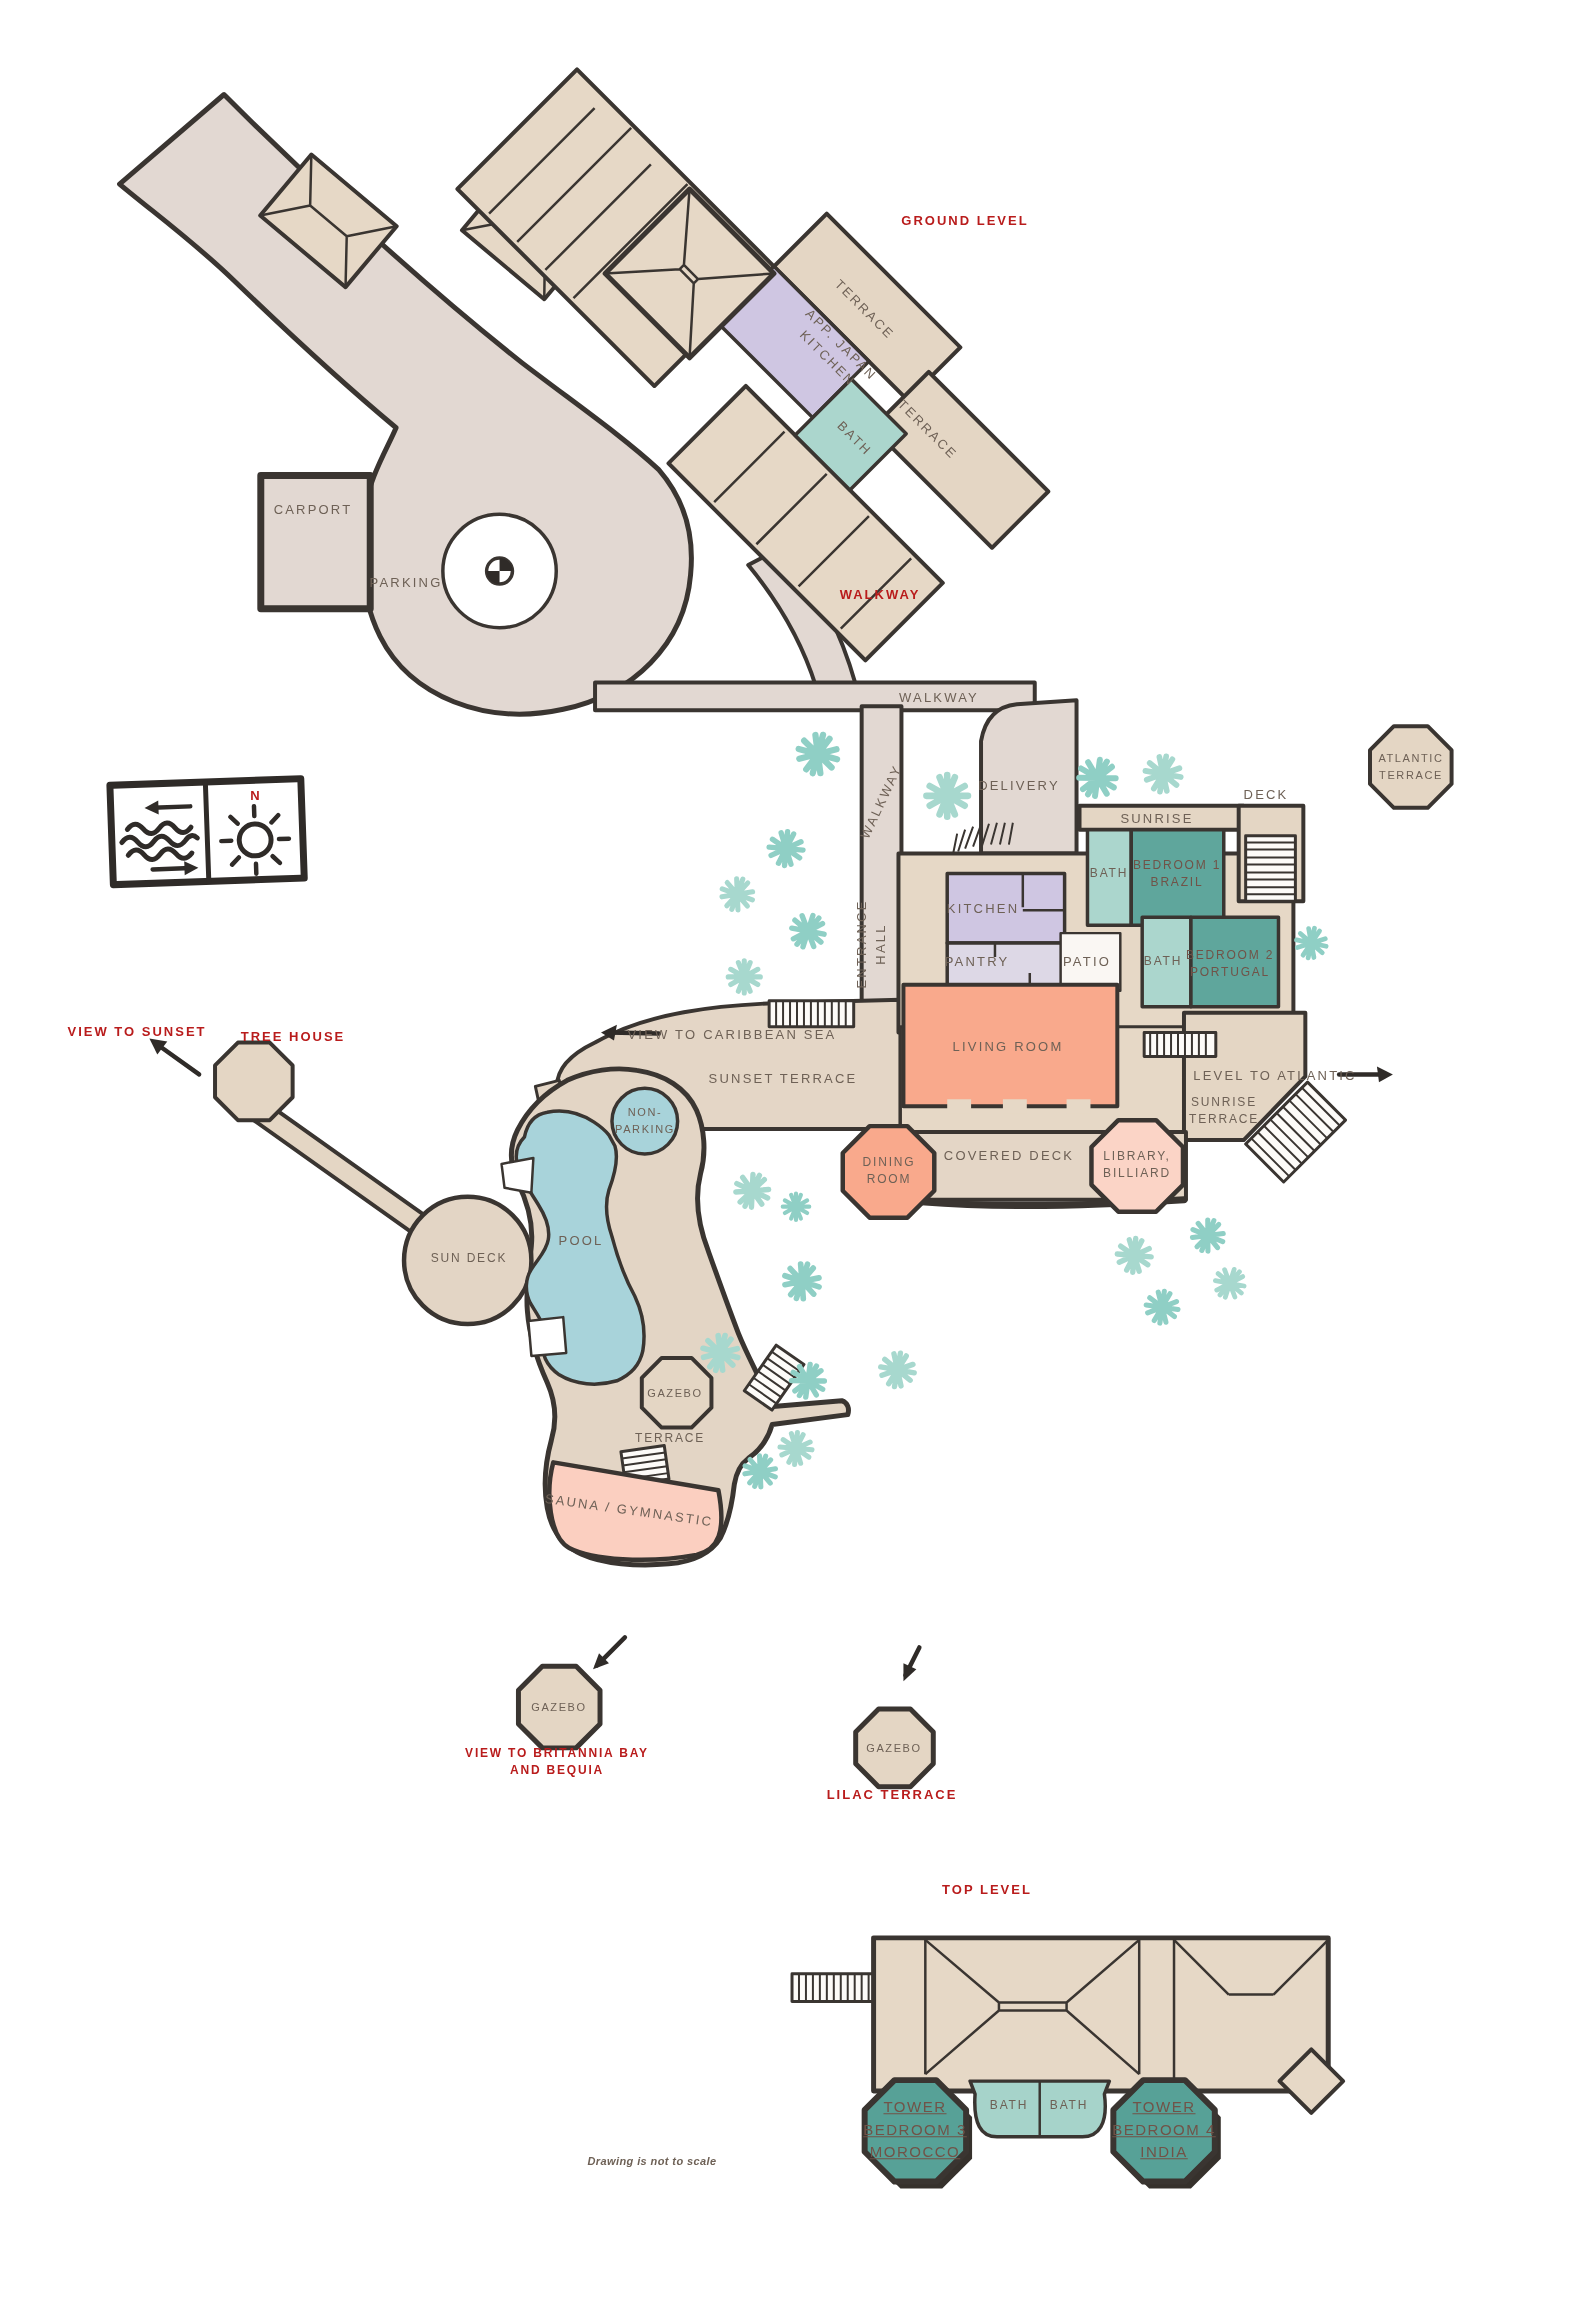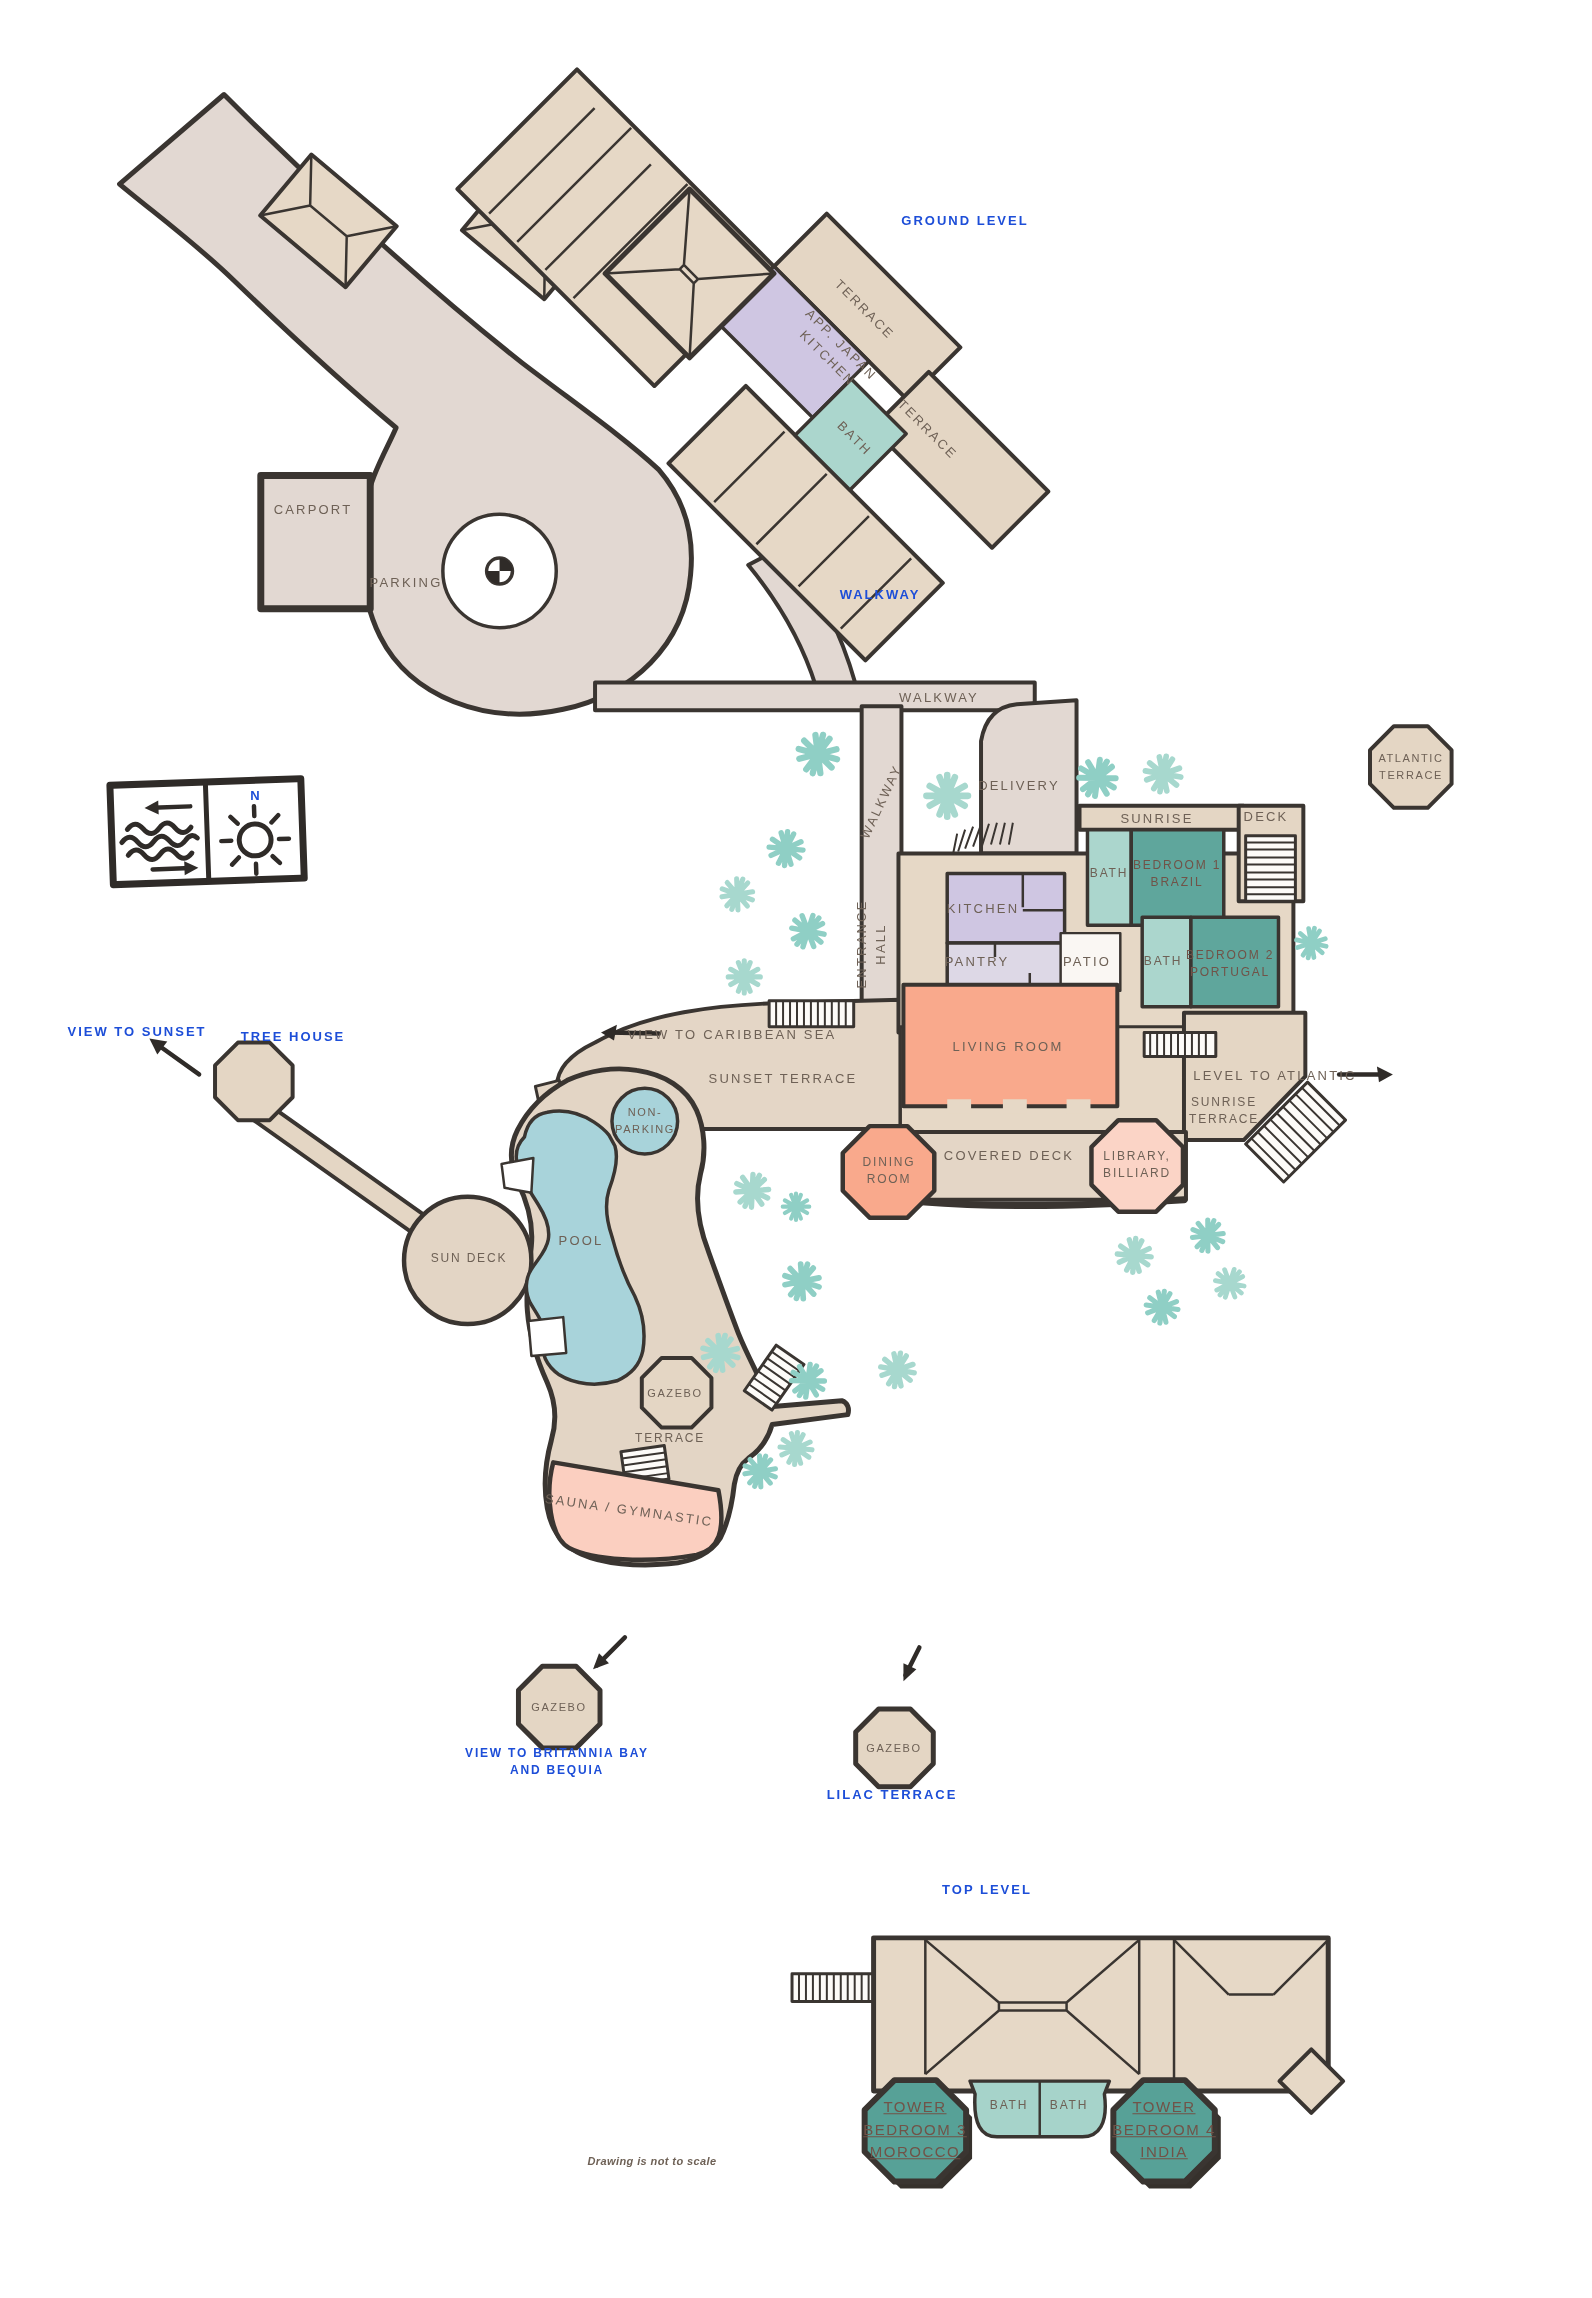--- a/index.html
+++ b/index.html
@@ -2,21 +2,21 @@
 <html><head>
 <meta charset="utf-8">
 <style>
   html,body{margin:0;padding:0;background:#fff;}
   .stage{position:relative;width:1592px;height:2298px;background:#ffffff;overflow:hidden;
          font-family:"Liberation Sans",sans-serif;}
   .stage svg{position:absolute;left:0;top:0;}
   .lbl{position:absolute;font:400 13px/1.45 "Liberation Sans",sans-serif;color:#6e6156;
        letter-spacing:2.2px;text-align:center;white-space:pre-line;
        transform:translate(-50%,-50%);pointer-events:none;}
-  .b{font-weight:700;color:#1d4ed8;letter-spacing:2px;}
+  .b{font-weight:700;color:#b91c1c;letter-spacing:2px;}
   .s12{font-size:12px;letter-spacing:1.8px;}
   .s11{font-size:15px;letter-spacing:1.5px;line-height:1.5;text-decoration:underline;}
   .sm{font-size:11px;letter-spacing:1.6px;line-height:1.5;}
   .onteal{color:#715348;}
   .r45{transform:translate(-50%,-50%) rotate(45deg);}
   .rm65{transform:translate(-50%,-50%) rotate(-65deg);}
   .rm90{transform:translate(-50%,-50%) rotate(-90deg);}
   .r8{transform:translate(-50%,-50%) rotate(8deg);}
   .it{font-style:italic;font-weight:700;font-size:11px;letter-spacing:0.4px;color:#6e6156;}
 </style>
@@ -230,21 +230,21 @@
 KITCHEN</div>
   <div class="lbl r45" style="left:854px;top:439px">BATH</div>
   <div class="lbl r45" style="left:927px;top:430px">TERRACE</div>
   <div class="lbl" style="left:313px;top:510px">CARPORT</div>
   <div class="lbl" style="left:406px;top:583px">PARKING</div>
   <div class="lbl b" style="left:880px;top:595px">WALKWAY</div>
   <div class="lbl" style="left:939px;top:698px">WALKWAY</div>
   <div class="lbl rm65" style="left:882px;top:802px">WALKWAY</div>
   <div class="lbl" style="left:1019px;top:786px">DELIVERY</div>
   <div class="lbl" style="left:1157px;top:819px">SUNRISE</div>
-  <div class="lbl" style="left:1266px;top:817px">DECK</div>
+  <div class="lbl" style="left:1266px;top:795px">DECK</div>
   <div class="lbl sm" style="left:1411px;top:766px">ATLANTIC
 TERRACE</div>
   <div class="lbl s12" style="left:1109px;top:874px">BATH</div>
   <div class="lbl s12 onteal" style="left:1177px;top:874px">BEDROOM 1
 BRAZIL</div>
   <div class="lbl" style="left:983px;top:909px">KITCHEN</div>
   <div class="lbl" style="left:977px;top:962px">PANTRY</div>
   <div class="lbl" style="left:1087px;top:962px">PATIO</div>
   <div class="lbl s12" style="left:1163px;top:962px">BATH</div>
   <div class="lbl s12 onteal" style="left:1230px;top:964px">BEDROOM 2

